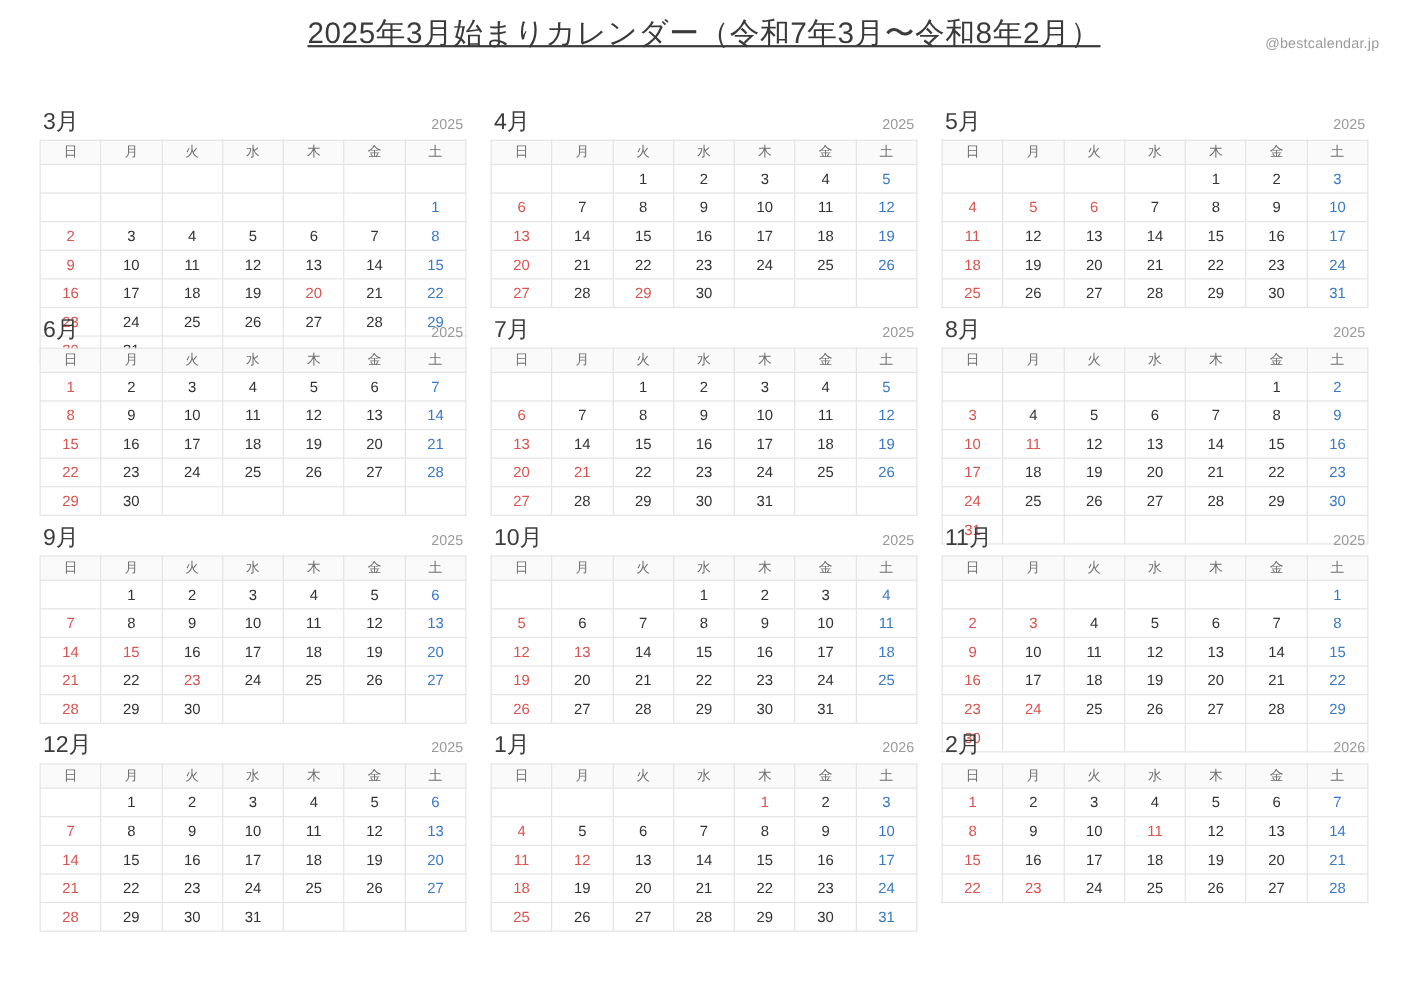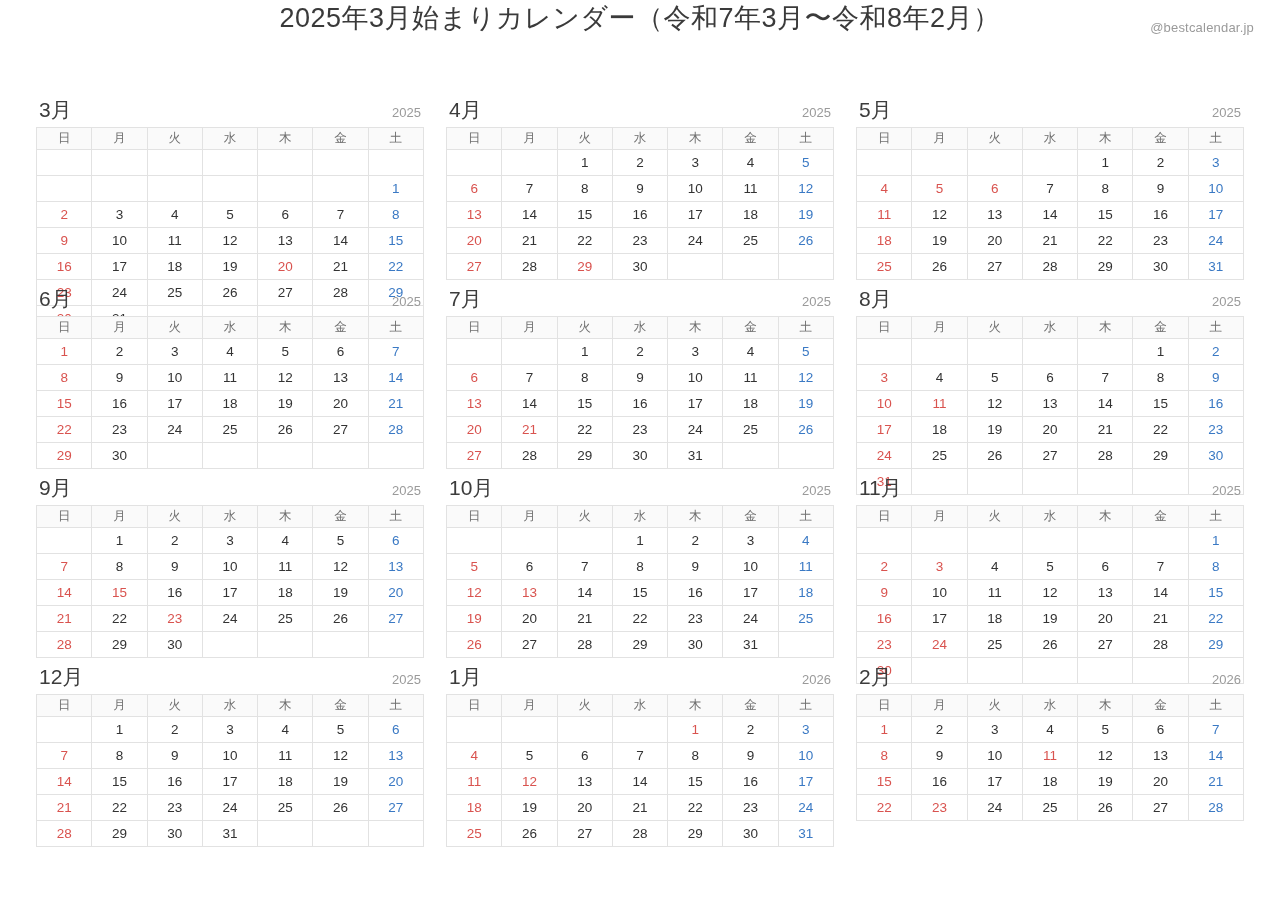--- a/index.html
+++ b/index.html
@@ -10,33 +10,34 @@
   body {
     width: 1280px;
     height: 906px;
     font-family: "Liberation Sans", sans-serif;
     color: #333333;
     position: relative;
     overflow: hidden;
   }
   #watermark {
     position: absolute;
-    top: 20px;
+    top: 32px;
     right: 26px;
     font-size: 13px;
     color: #9a9a9a;
     letter-spacing: 0.2px;
   }
   #page-title {
     text-align: center;
     font-size: 27px;
     color: #3a3a3a;
     font-weight: normal;
-    margin: 0;
+    margin: 12px;
     letter-spacing: 0.5px;
+    text-decoration: underline;
   }
   #grid {
     position: absolute;
     top: 96px;
     left: 36px;
     width: 1164px;
     display: grid;
     grid-template-columns: repeat(3, 388px);
     column-gap: 22px;
     row-gap: 0px;

